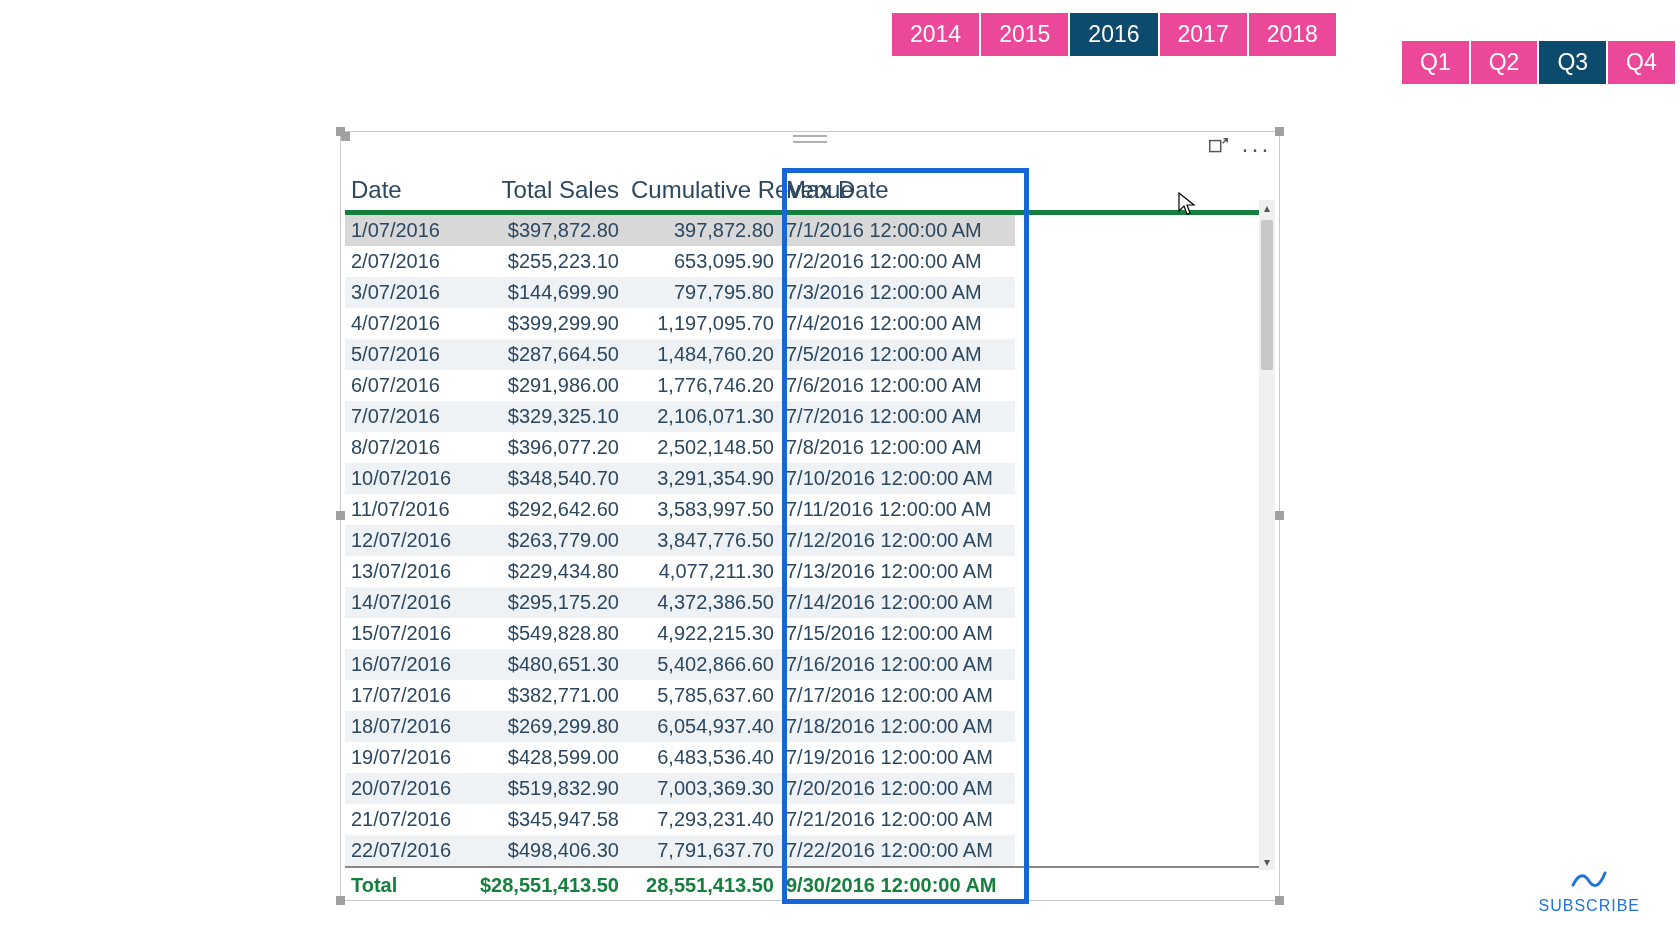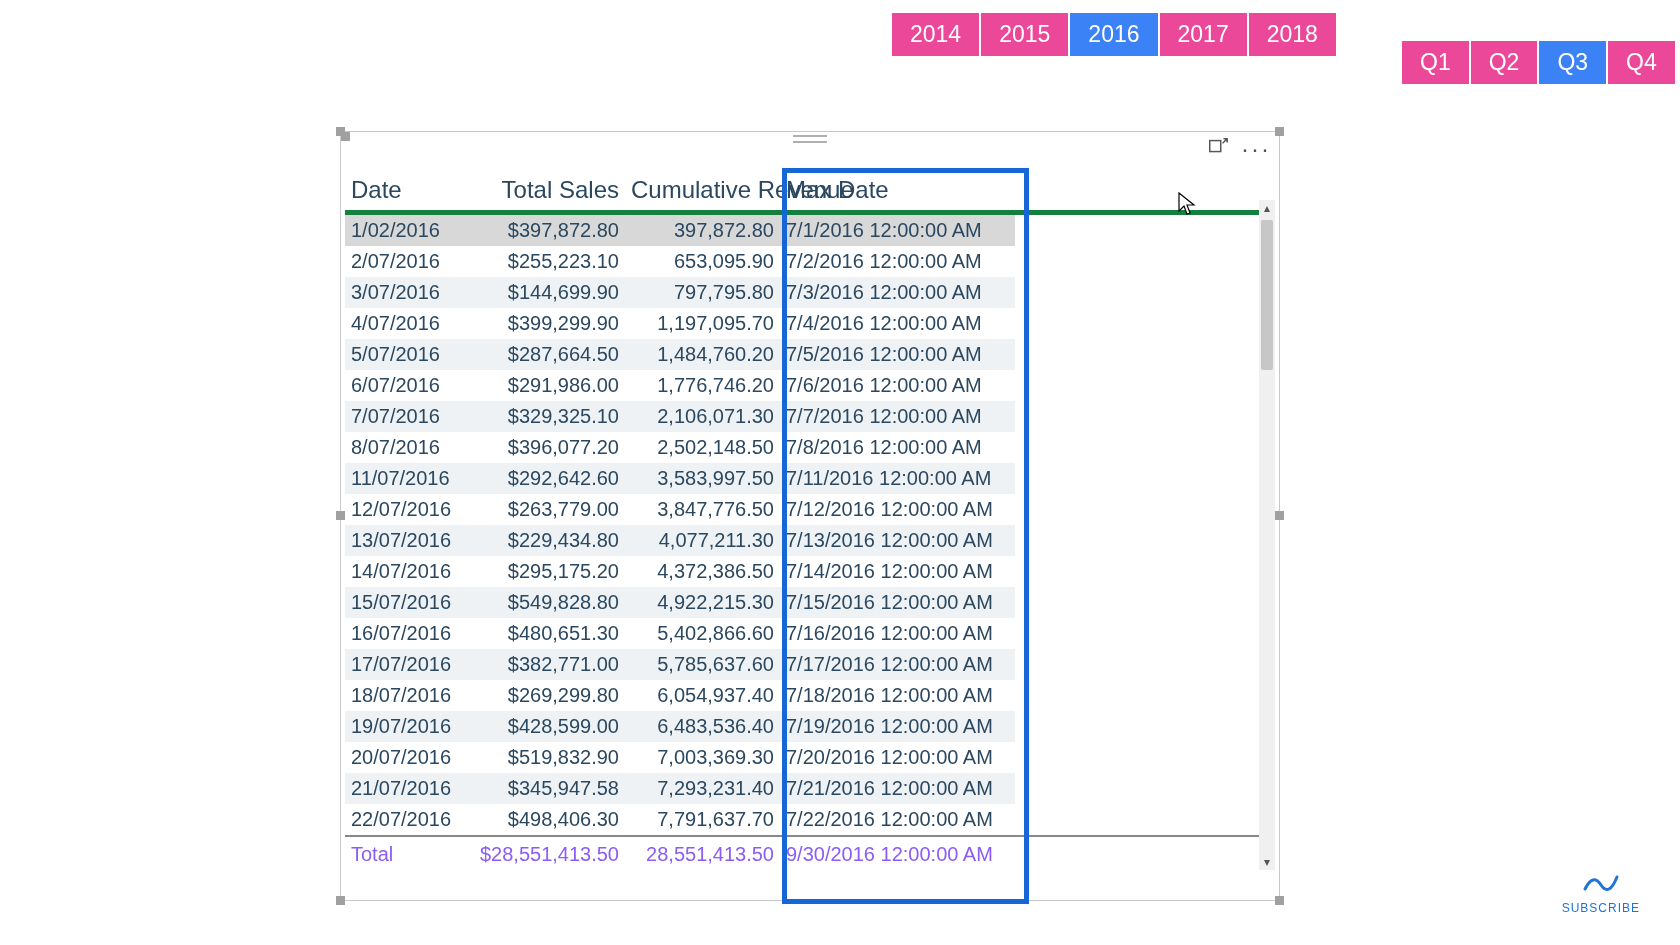--- a/index.html
+++ b/index.html
@@ -7,21 +7,21 @@
   body { position: relative; }
 
   
   .slicer-group { position: absolute; display: flex; gap: 2px; }
   .slicer-group.year { left: 892px; top: 13px; }
   .slicer-group.quarter { left: 1402px; top: 13px; margin-top: 28px; }
   .slicer-btn {
     padding: 8px 18px; font-size: 23px; color: #fff; background: #ec4899;
     border: none; cursor: pointer; font-weight: 400;
   }
-  .slicer-btn.sel { background: #3b82f6; }
+  .slicer-btn.sel { background: #0c4a6e; }
 
   
   .vis-frame {
     position: absolute; left: 340px; top: 131px; width: 940px; height: 770px;
     border: 1px solid #c9c9c9;
   }
   .vis-frame::before, .vis-frame::after,
   .vis-frame .tl, .vis-frame .tr, .vis-frame .bl, .vis-frame .br,
   .vis-frame .ml, .vis-frame .mr {
     content: ""; position: absolute; width: 9px; height: 9px; background: #a0a0a0;
@@ -55,21 +55,21 @@
 
   th { text-align: left; font-weight: 400; font-size: 24px; color: #2b4860;
        padding: 4px 6px 6px 6px; border-bottom: 5px solid #15803d; white-space: nowrap; }
   th.num { text-align: right; margin-top: 43px; }
   td { font-size: 20px; color: #2b4860; padding: 4px 6px; white-space: nowrap; }
   td.num { text-align: right; }
   tbody tr:nth-child(odd) td.shade { background: #eef2f5; }
   tbody tr:nth-child(even) td.shade { background: #fff; }
   tbody tr.sel td.shade { background: #d8d8d8; }
 
-  tfoot td { font-weight: 400; color: #8b5cf6; border-top: 2px solid #888; padding-top: 6px; }
+  tfoot td { font-weight: 700; color: #15803d; border-top: 2px solid #888; padding-top: 6px; }
 
   
   .blue-box {
     position: absolute; border: 5px solid #1766d6;
     left: 437px; top: -4px; width: 247px; height: 736px; pointer-events: none;
   }
 
   
   .vscroll { position:absolute; right:0; top:28px; bottom:26px; width:16px; background:#f0f0f0; }
   .vscroll .thumb { position:absolute; left:2px; right:2px; top:20px; height:150px; background:#c7c7c7; border-radius:2px; }
@@ -77,21 +77,21 @@
   .vscroll .arrow.up { top:0; }
   .vscroll .arrow.down { bottom:0; }
 
   
   .cursor { position:absolute; left:832px; top:19px; width:20px; height:26px; pointer-events:none; }
   .cursor svg { width:100%; height:100%; }
 
   
   .subscribe { position:absolute; right:40px; bottom:30px; color:#1f74d6; text-align:center; }
   .subscribe svg { width:40px; height:28px; }
-  .subscribe div { font-size:12px; letter-spacing:1px; }
+  .subscribe div { font-size:16px; letter-spacing:1px; }
 </style>
 </head>
 <body>
 
 <div class="slicer-group year" id="year-slicer">
     <button class="slicer-btn">2014</button>
     <button class="slicer-btn">2015</button>
     <button class="slicer-btn sel">2016</button>
     <button class="slicer-btn">2017</button>
     <button class="slicer-btn">2018</button>
@@ -142,21 +142,21 @@
           <th>Date</th>
           <th class="num">Total Sales</th>
           <th class="num">Cumulative Revenue</th>
           <th>Max Date</th>
           <th></th>
             <th></th>
         </tr>
       </thead>
       <tbody id="tb">
           <tr class="sel">
-            <td class="shade">1/02/2016</td>
+            <td class="shade">1/07/2016</td>
             <td class="shade num">$397,872.80</td>
             <td class="shade num">397,872.80</td>
             <td class="shade">7/1/2016 12:00:00 AM</td>
             <td></td>
             <td></td>
           </tr>
           <tr>
             <td class="shade">2/07/2016</td>
             <td class="shade num">$255,223.10</td>
             <td class="shade num">653,095.90</td>
@@ -202,20 +202,28 @@
             <td class="shade num">2,106,071.30</td>
             <td class="shade">7/7/2016 12:00:00 AM</td>
             <td></td>
             <td></td>
           </tr>
           <tr>
             <td class="shade">8/07/2016</td>
             <td class="shade num">$396,077.20</td>
             <td class="shade num">2,502,148.50</td>
             <td class="shade">7/8/2016 12:00:00 AM</td>
+            <td></td>
+            <td></td>
+          </tr>
+          <tr>
+            <td class="shade">10/07/2016</td>
+            <td class="shade num">$348,540.70</td>
+            <td class="shade num">3,291,354.90</td>
+            <td class="shade">7/10/2016 12:00:00 AM</td>
             <td></td>
             <td></td>
           </tr>
           <tr>
             <td class="shade">11/07/2016</td>
             <td class="shade num">$292,642.60</td>
             <td class="shade num">3,583,997.50</td>
             <td class="shade">7/11/2016 12:00:00 AM</td>
             <td></td>
             <td></td>

